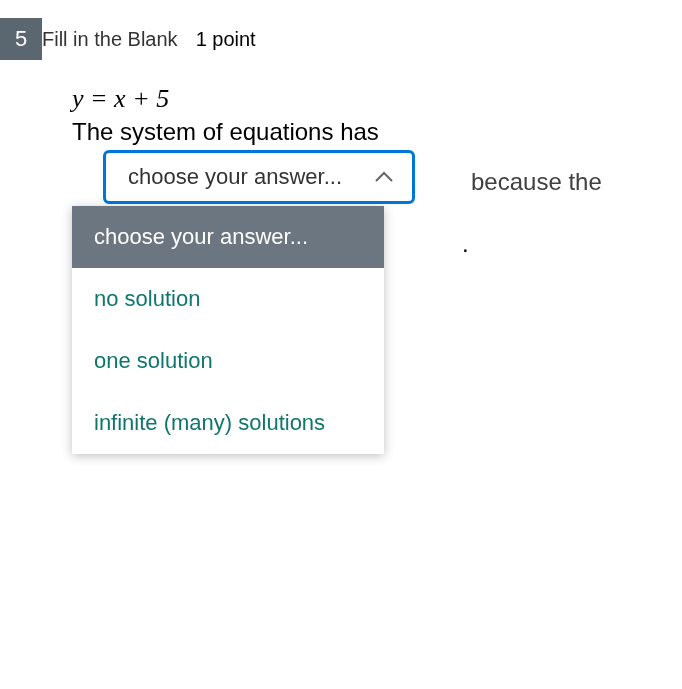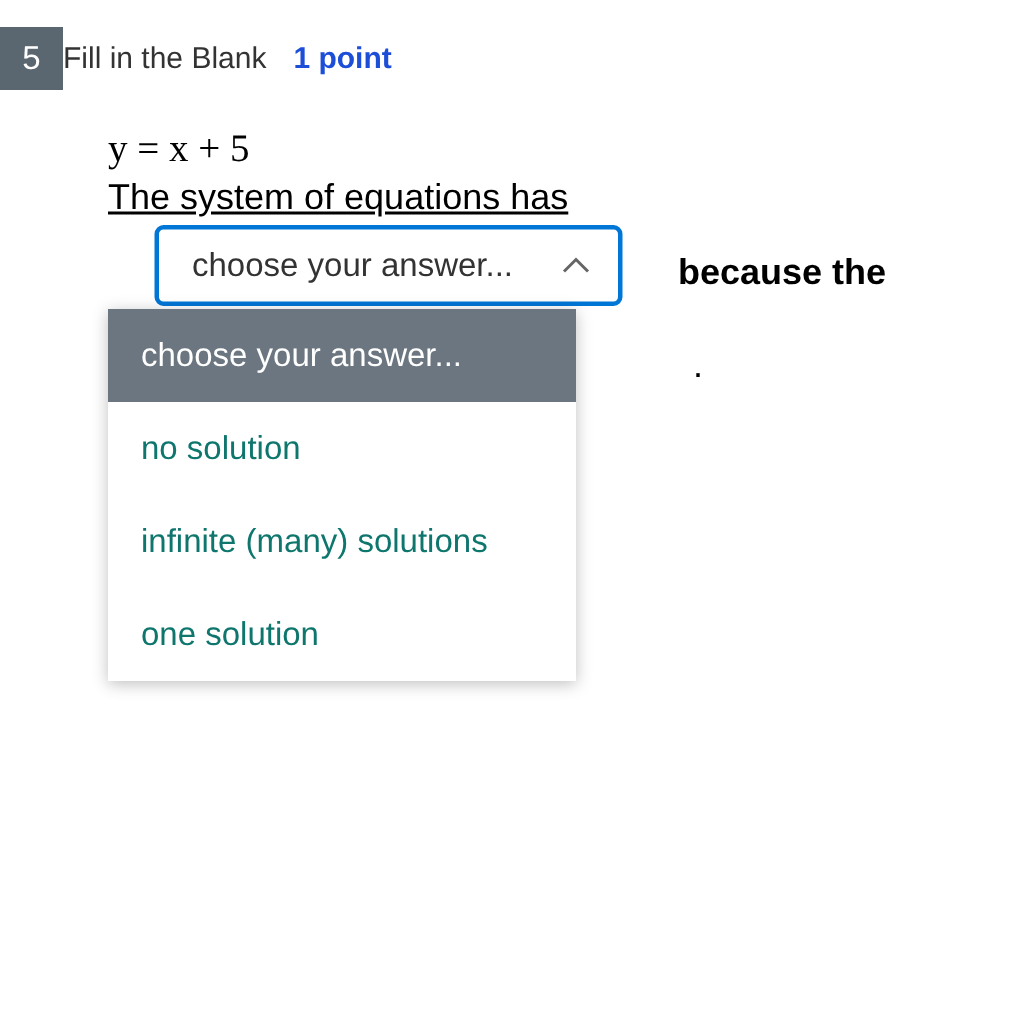--- a/index.html
+++ b/index.html
@@ -30,37 +30,36 @@
       font-size: 22px;
       font-weight: 400;
     }
     .question-type {
       font-size: 20px;
       color: #333;
     }
     .points {
       margin-left: 18px;
       font-size: 20px;
-      color: #1d4ed8;
-      font-weight: bold;
+      color: #000000;
     }
     .content {
       padding: 22px 0 0 72px;
       position: relative;
     }
     .equation {
       font-family: "Cambria Math", "Times New Roman", serif;
       font-size: 26px;
+      font-style: italic;
       color: #000;
       line-height: 1.3;
     }
     .question-text {
       font-size: 24px;
       color: #000;
-      text-decoration: underline;
       margin-top: 2px;
     }
     .dropdown-wrap {
       position: relative;
       margin-top: 4px;
       padding-left: 31px;
     }
     .dropdown-selected {
       width: 312px;
       height: 54px;
@@ -92,25 +91,24 @@
       font-size: 22px;
       color: #0f766e;
       cursor: pointer;
     }
     .dropdown-option.highlighted {
       background: #6b7680;
       color: #fff;
     }
     .trailing-text {
       position: absolute;
-      left: 380px;
+      left: 399px;
       top: 18px;
       font-size: 24px;
-      color: #000000;
-      font-weight: bold;
+      color: #404040;
     }
     .trailing-dot {
       position: absolute;
       left: 390px;
       top: 80px;
       font-size: 24px;
       color: #000;
     }
   </style>
 </head>
@@ -132,19 +130,19 @@
     <div class="dropdown-selected">
       <span>choose your answer...</span>
       <svg class="chevron" width="20" height="12" viewBox="0 0 20 12">
         <path d="M2 10 L10 2 L18 10" stroke="#666" stroke-width="2" fill="none"></path>
       </svg>
     </div>
     <div class="dropdown-menu">
 
     <div class="dropdown-option highlighted">choose your answer...</div>
         <div class="dropdown-option">no solution</div>
+        <div class="dropdown-option">one solution</div>
         <div class="dropdown-option">infinite (many) solutions</div>
-        <div class="dropdown-option">one solution</div>
       </div>
     <div class="trailing-text">because the</div>
     <div class="trailing-dot">.</div>
   </div>
 </div>
 
 </body></html>

